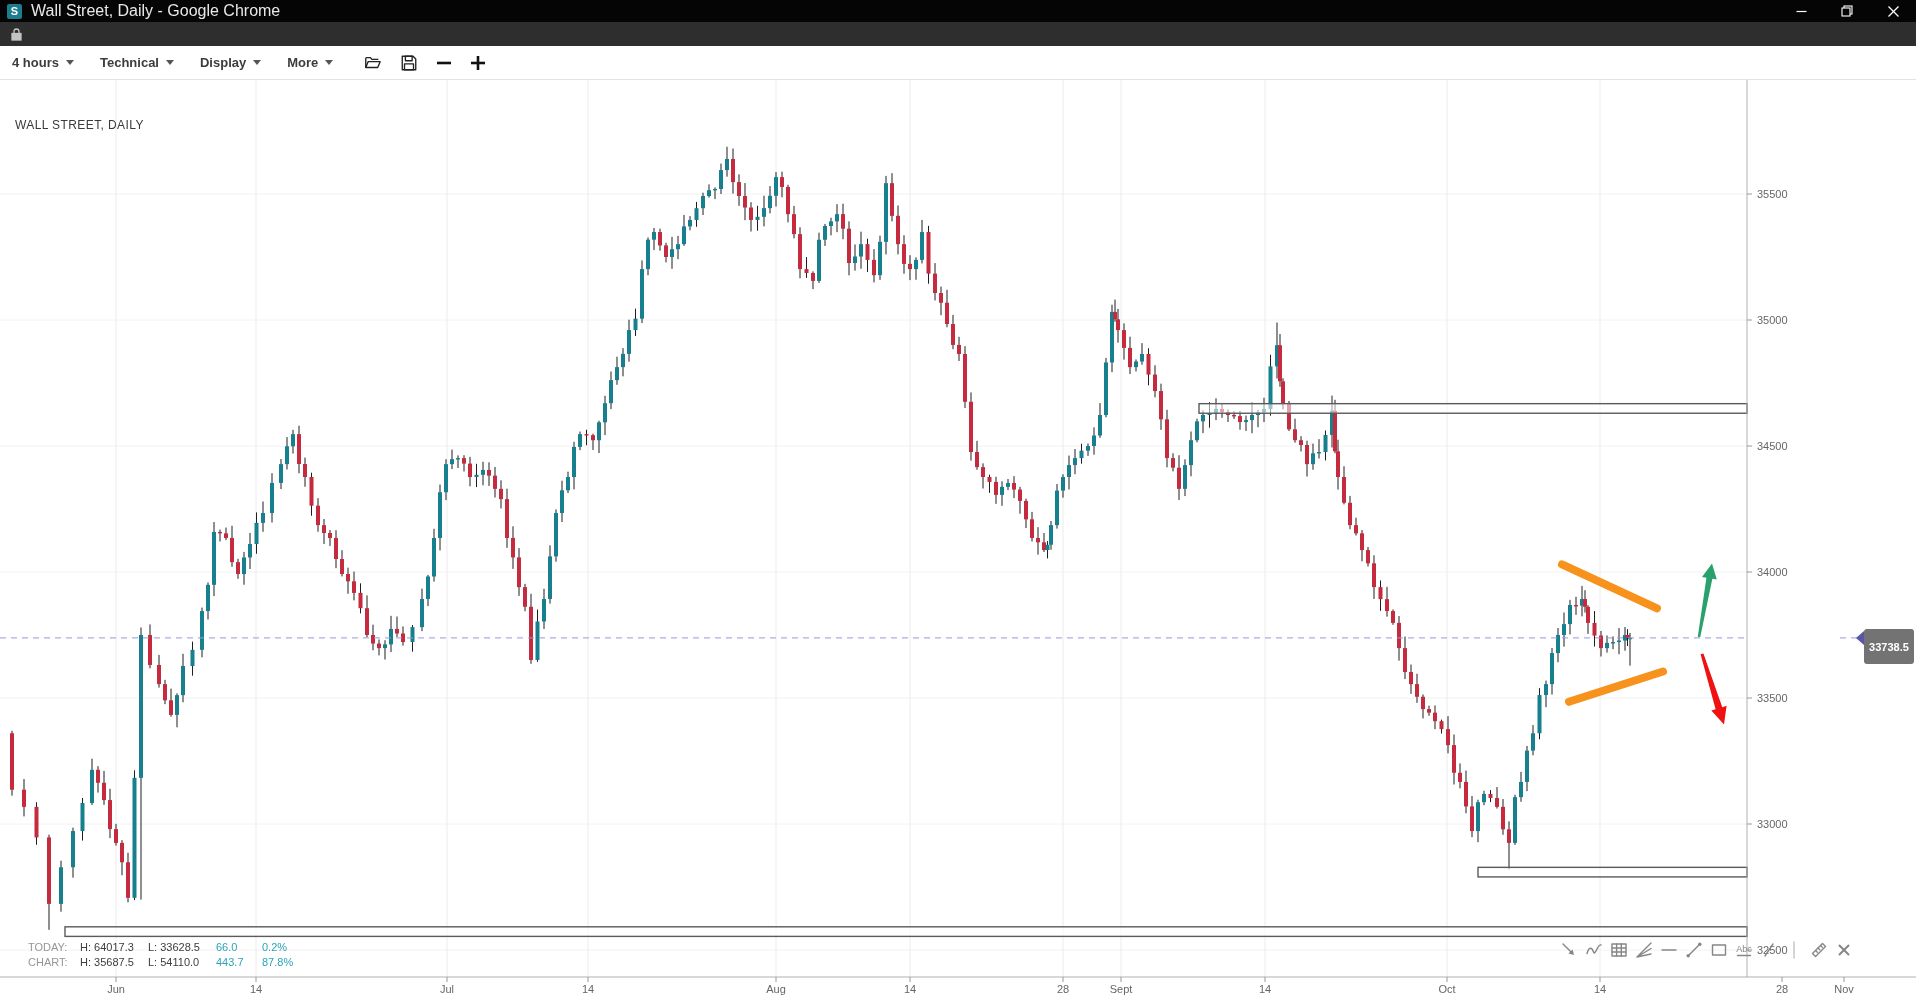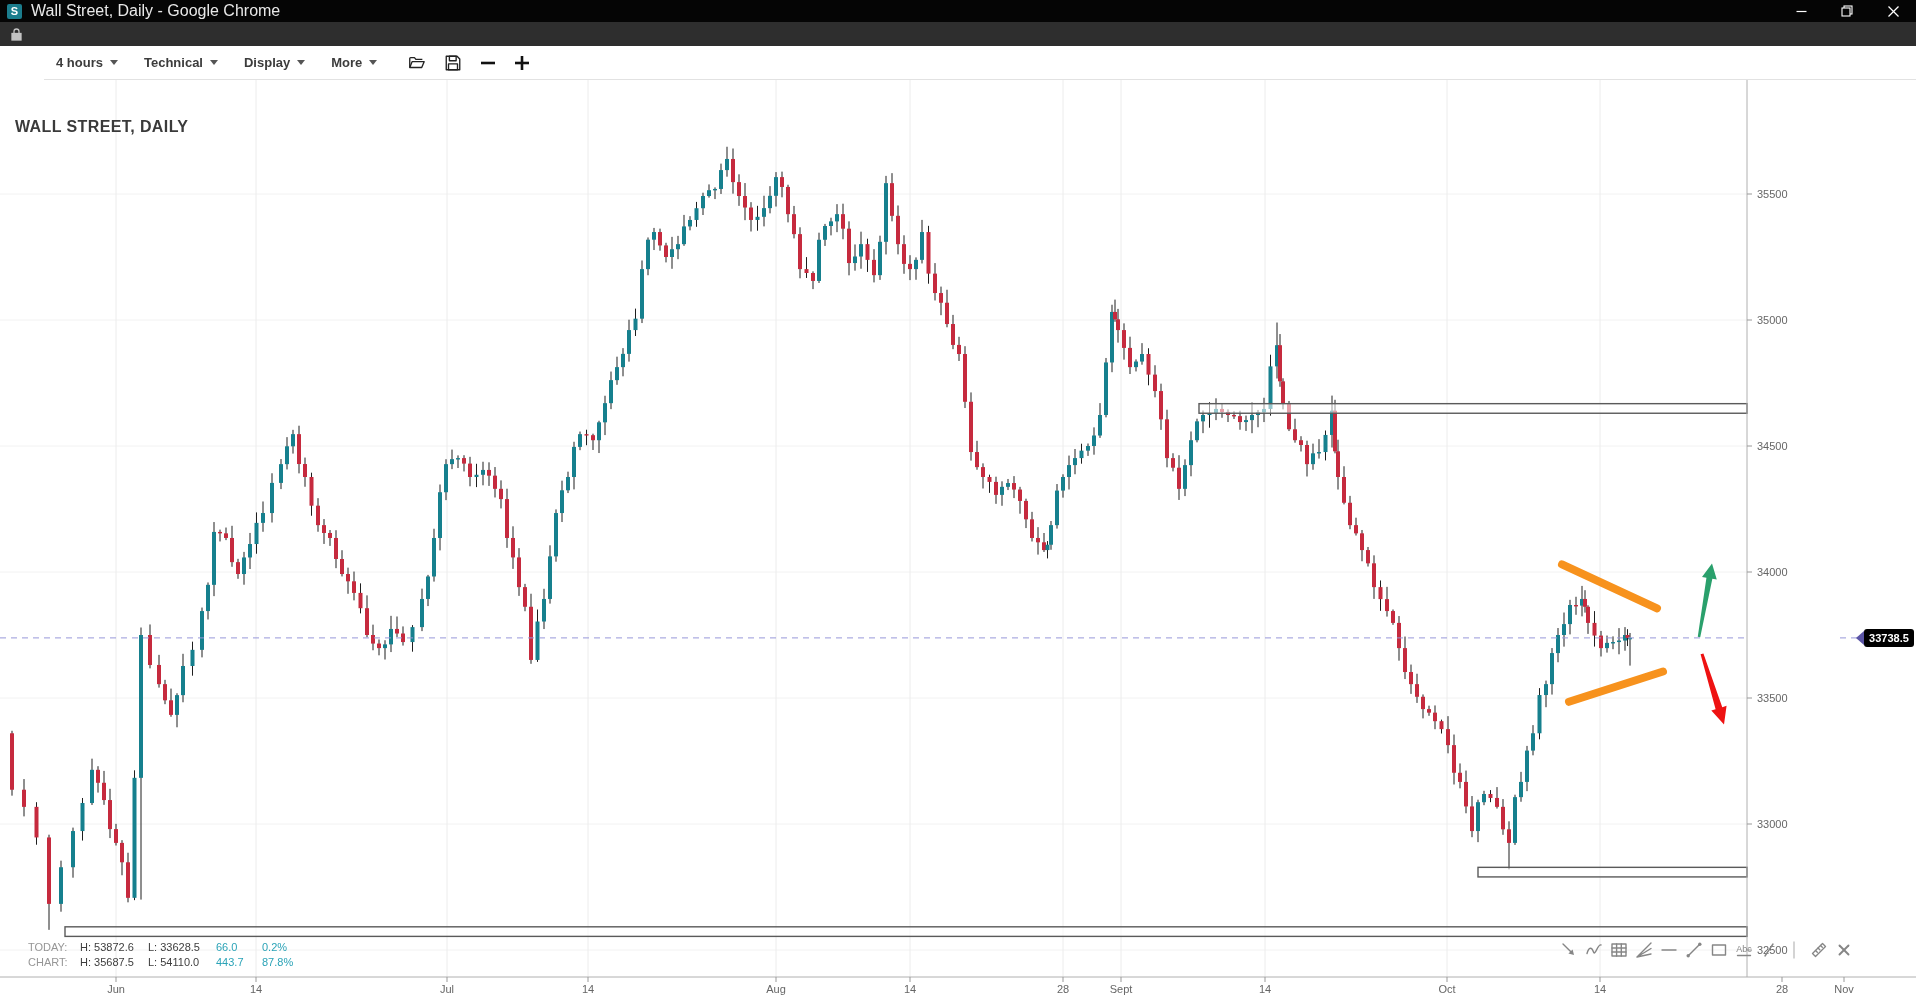--- a/index.html
+++ b/index.html
@@ -17,36 +17,36 @@
 
   
   .urlbar { height:24px; background:#2e2e2e; display:flex; align-items:center; }
   .lock { margin-left:11px; margin-right:9px; display:flex; }
   .url-text { font-size:13px; white-space:nowrap; overflow:hidden; }
   .url-domain { color:#f2f2f2; font-weight:bold; }
   .url-path { color:#9b9b9b; }
 
   
   .toolbar { height:34px; background:#fff; border-bottom:1px solid #e2e2e2;
-             display:flex; align-items:center; padding-left:12px;margin-left:44px; }
+             display:flex; align-items:center; padding-left:12px; }
   .menu { display:flex; align-items:center; margin-right:26px; cursor:pointer; }
   .menu-label { font-size:13px; font-weight:bold; color:#3c3c3c; }
   .caret { width:0; height:0; border-left:4px solid transparent; border-right:4px solid transparent;
            border-top:5px solid #555; margin-left:7px; }
   .tb-icon { margin-right:18px; display:flex; cursor:pointer; }
 
   
   .chart-region { position:relative; width:1916px; height:917px; background:#fff; }
   #chart-svg { position:absolute; left:0; top:0; }
   #chart-svg text { font-family:"Liberation Sans","DejaVu Sans",sans-serif; font-size:11px; fill:#666; }
-  .chart-title { position:absolute; left:15px; top:38px; font-size:16px; font-weight:bold;
+  .chart-title { position:absolute; left:15px; top:38px; font-size:12px; font-weight:normal;
                  color:#3a3a3a; letter-spacing:.4px; }
 
-  .price-tag { position:absolute; right:2px; top:549px; height:18px; min-width:50px;
-               background:#000000; border-radius:3px; color:#fff; font-size:11px;
+  .price-tag { position:absolute; right:2px; top:549px; height:35px; min-width:50px;
+               background:#737373; border-radius:3px; color:#fff; font-size:11px;
                font-weight:bold; display:flex; align-items:center; justify-content:center;
                padding:0 5px; }
   .price-tag::before { content:""; position:absolute; left:-8px; top:2px;
                border-top:7px solid transparent; border-bottom:7px solid transparent;
                border-right:8px solid #5b55a6; }
 
   .stats { position:absolute; left:28px; top:860px; font-size:11px; line-height:15px; }
   .stats-row { display:flex; }
   .st-label { width:52px; color:#969696; }
   .st-hl { width:68px; color:#3d3d3d; }
@@ -733,21 +733,21 @@
       <text x="1844" y="913" text-anchor="middle">Nov</text>
     </svg>
 
   <div class="chart-title">WALL STREET, DAILY</div>
 
   <div class="price-tag">33738.5</div>
 
   <div class="stats">
     <div class="stats-row">
       <span class="st-label">TODAY:</span>
-      <span class="st-hl">H: 53872.6</span>
+      <span class="st-hl">H: 64017.3</span>
       <span class="st-hl">L: 33628.5</span>
       <span class="st-chg">66.0</span>
       <span class="st-pct">0.2%</span>
     </div>
     <div class="stats-row">
       <span class="st-label">CHART:</span>
       <span class="st-hl">H: 35687.5</span>
       <span class="st-hl">L: 54110.0</span>
       <span class="st-chg">443.7</span>
       <span class="st-pct">87.8%</span>

